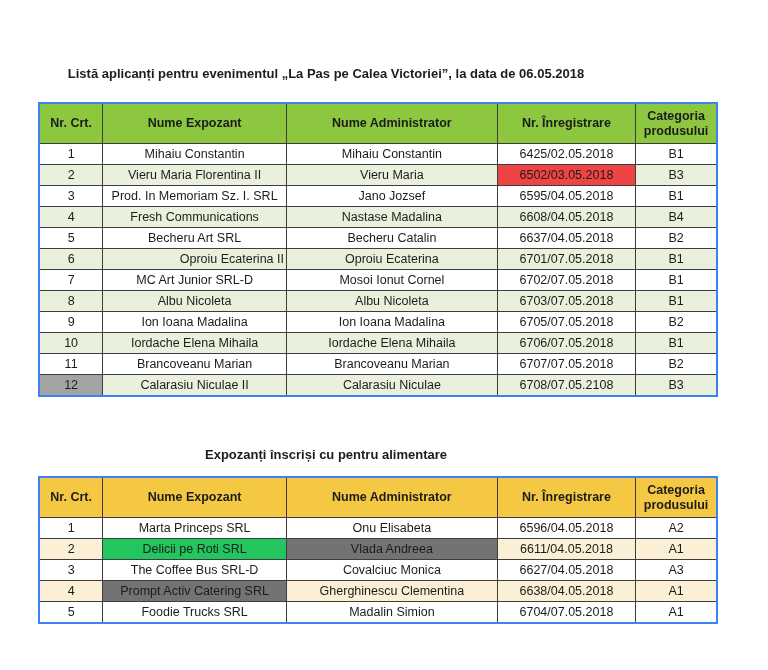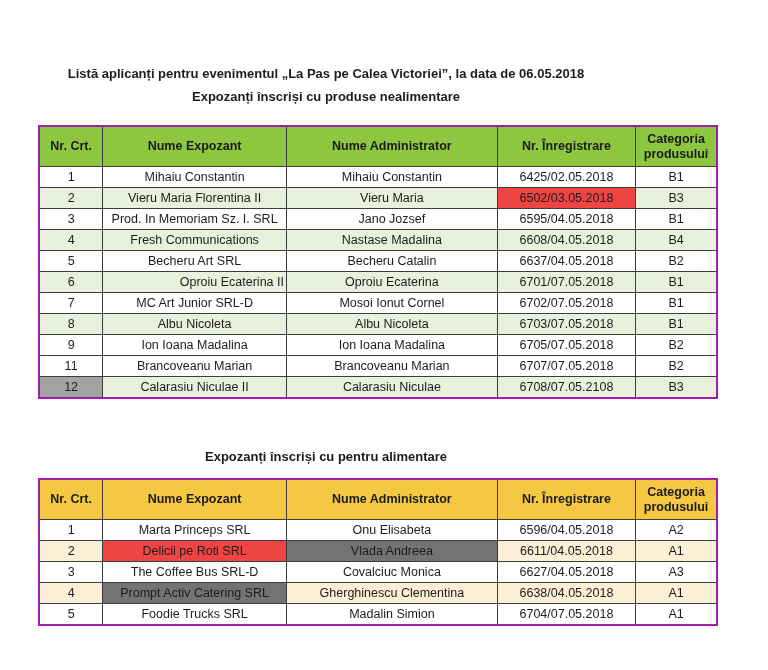--- a/index.html
+++ b/index.html
@@ -36,21 +36,21 @@
     margin: 0;
     padding-top: 50px;
     padding-bottom: 14px;
   }
   table.doc-table {
     border-collapse: collapse;
     table-layout: fixed;
     width: 680px;
     margin-left: 38px;
     margin-top: 17px;
-    border: 2px solid #a21caf;
+    border: 2px solid #3b82f6;
   }
   table.doc-table th,
   table.doc-table td {
     border: 1px solid #3d3d3d;
     text-align: center;
     vertical-align: middle;
     font-size: 12.5px;
     padding: 0 2px;
     overflow: hidden;
     white-space: nowrap;
@@ -71,21 +71,20 @@
   col.c4 { width: 20.4%; }
   col.c5 { width: 12.0%; }
 </style>
 </head>
 <body>
 
 <div class="page">
 
   <div class="title-block">
     <p class="doc-title">Listă aplicanți pentru evenimentul „La Pas pe Calea Victoriei”, la data de 06.05.2018</p>
-    <p class="section-title">Expozanți înscriși cu produse nealimentare</p>
   </div>
 
   <table class="doc-table">
     <colgroup>
       <col class="c1">
         <col class="c2">
         <col class="c3">
         <col class="c4">
         <col class="c5">
     </colgroup>
@@ -156,20 +155,27 @@
           <td style="background: rgb(233, 241, 221);">B1</td>
         </tr>
         <tr>
           <td>9</td>
           <td>Ion Ioana Madalina</td>
           <td>Ion Ioana Madalina</td>
           <td>6705/07.05.2018</td>
           <td>B2</td>
         </tr>
         <tr>
+          <td style="background: rgb(233, 241, 221);">10</td>
+          <td style="background: rgb(233, 241, 221);">Iordache Elena Mihaila</td>
+          <td style="background: rgb(233, 241, 221);">Iordache Elena Mihaila</td>
+          <td style="background: rgb(233, 241, 221);">6706/07.05.2018</td>
+          <td style="background: rgb(233, 241, 221);">B1</td>
+        </tr>
+        <tr>
           <td>11</td>
           <td>Brancoveanu Marian</td>
           <td>Brancoveanu Marian</td>
           <td>6707/07.05.2018</td>
           <td>B2</td>
         </tr>
         <tr>
           <td style="background: #a3a3a3;">12</td>
           <td style="background: rgb(233, 241, 221);">Calarasiu Niculae II</td>
           <td style="background: rgb(233, 241, 221);">Calarasiu Niculae</td>
@@ -201,21 +207,21 @@
     <tbody>
         <tr>
           <td>1</td>
           <td>Marta Princeps SRL</td>
           <td>Onu Elisabeta</td>
           <td>6596/04.05.2018</td>
           <td>A2</td>
         </tr>
         <tr>
           <td style="background: rgb(251, 240, 213);">2</td>
-          <td style="background: #ef4444;">Delicii pe Roti SRL</td>
+          <td style="background: #22c55e;">Delicii pe Roti SRL</td>
           <td style="background: #737373;">Vlada Andreea</td>
           <td style="background: rgb(251, 240, 213); margin-top: 36px;">6611/04.05.2018</td>
           <td style="background: rgb(251, 240, 213);">A1</td>
         </tr>
         <tr>
           <td>3</td>
           <td>The Coffee Bus SRL-D</td>
           <td>Covalciuc Monica</td>
           <td>6627/04.05.2018</td>
           <td>A3</td>

